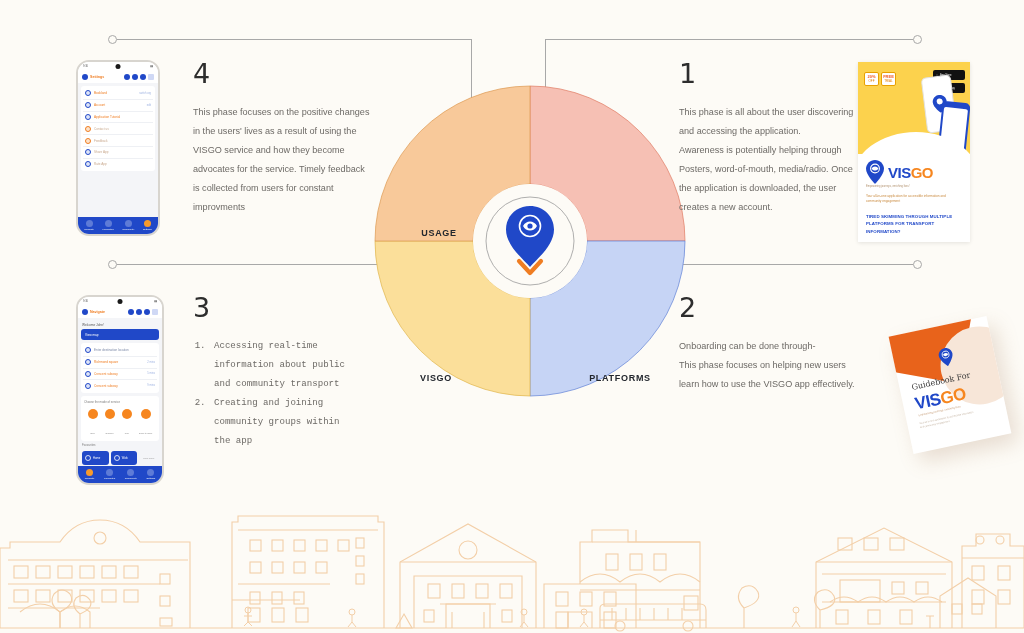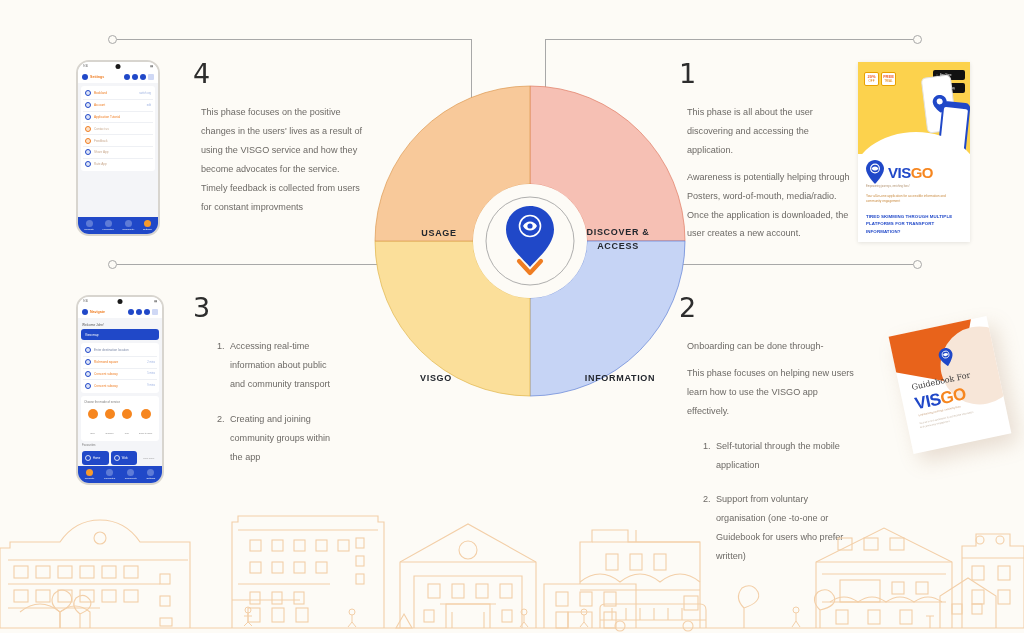--- a/index.html
+++ b/index.html
@@ -30,23 +30,23 @@
   .lbl-usage    { left: 10px;  top: 289px; }
   .lbl-onboard  { left: 194px; top: 289px; }
 
   
   .phase { position: absolute; }
   .phase-num {
     font-size: 27px; color: #2d2d2d; font-weight: 400;
     line-height: 1; margin-bottom: 16px; font-family: "DejaVu Sans", sans-serif;
   }
   .phase-body { font-size: 9.1px; line-height: 2.08; color: #6d6a66; }
-  .phase-body p { margin: 8px; }
+  .phase-body p { margin: 0; }
   .phase-body ol { margin: 0; padding-left: 18px; list-style: decimal; }
-  .phase-body ol li { margin: 16px; padding-left: 3px; }
+  .phase-body ol li { margin: 0; padding-left: 3px; font-family: Liberation Mono, monospace; }
 
   .p1 { left: 679px; top: 60px;  width: 186px; }
   .p2 { left: 679px; top: 294px; width: 186px; }
   .p3 { left: 193px; top: 294px; width: 165px; }
   .p4 { left: 193px; top: 60px;  width: 178px; }
 
   
   .phone {
     position: absolute; border: 2px solid #d8d5cf; border-radius: 13px;
     background: #fff; overflow: hidden;
@@ -248,45 +248,37 @@
 
       <g transform="translate(159,150)">
         <path d="M0 -26 C13.5 -26 24 -15.8 24 -2.6 C24 13 8 26 0 35 C-8 26 -24 13 -24 -2.6 C-24 -15.8 -13.5 -26 0 -26 Z" fill="#2048c8"></path>
         <circle cx="0" cy="-6" r="10.5" fill="none" stroke="#ffffff" stroke-width="1.6"></circle>
         <path d="M-7 -6 C-4 -12 4 -12 7 -6 C4 0 -4 0 -7 -6 Z" fill="#ffffff"></path>
         <circle cx="0" cy="-6" r="2.6" fill="#2048c8"></circle>
         <path d="M-11 29 L0 41 L11 29" fill="none" stroke="#ef7d22" stroke-width="4.2" stroke-linecap="round" stroke-linejoin="round"></path>
       </g>
     </svg>
     <div class="seg-label lbl-impact">USAGE</div>
-    <div class="seg-label lbl-discover">
-      <div>DISCOVER &amp;</div>
-      <div>ACCESS</div>
-    </div>
     <div class="seg-label lbl-usage">VISGO</div>
-    <div class="seg-label lbl-onboard">INFORMATION</div>
+    <div class="seg-label lbl-onboard">PLATFORMS</div>
   </div>
 
   <div class="phase p1">
     <div class="phase-num">1</div>
     <div class="phase-body">
       <p>This phase is all about the user discovering and accessing the application.</p>
       <p>Awareness is potentially helping through Posters, word-of-mouth, media/radio. Once the application is downloaded, the user creates a new account.</p>
     </div>
   </div>
 
   <div class="phase p2">
     <div class="phase-num">2</div>
     <div class="phase-body">
       <p>Onboarding can be done through-</p>
       <p>This phase focuses on helping new users learn how to use the VISGO app effectively.</p>
-      <ol>
-        <li>Self-tutorial through the mobile application</li>
-        <li>Support from voluntary organisation (one -to-one or Guidebook for users who prefer written)</li>
-      </ol>
     </div>
   </div>
 
   <div class="phase p3">
     <div class="phase-num">3</div>
     <div class="phase-body">
       <ol>
         <li>Accessing real-time information about public and community transport</li>
         <li>Creating and joining community groups within the app</li>
       </ol>

